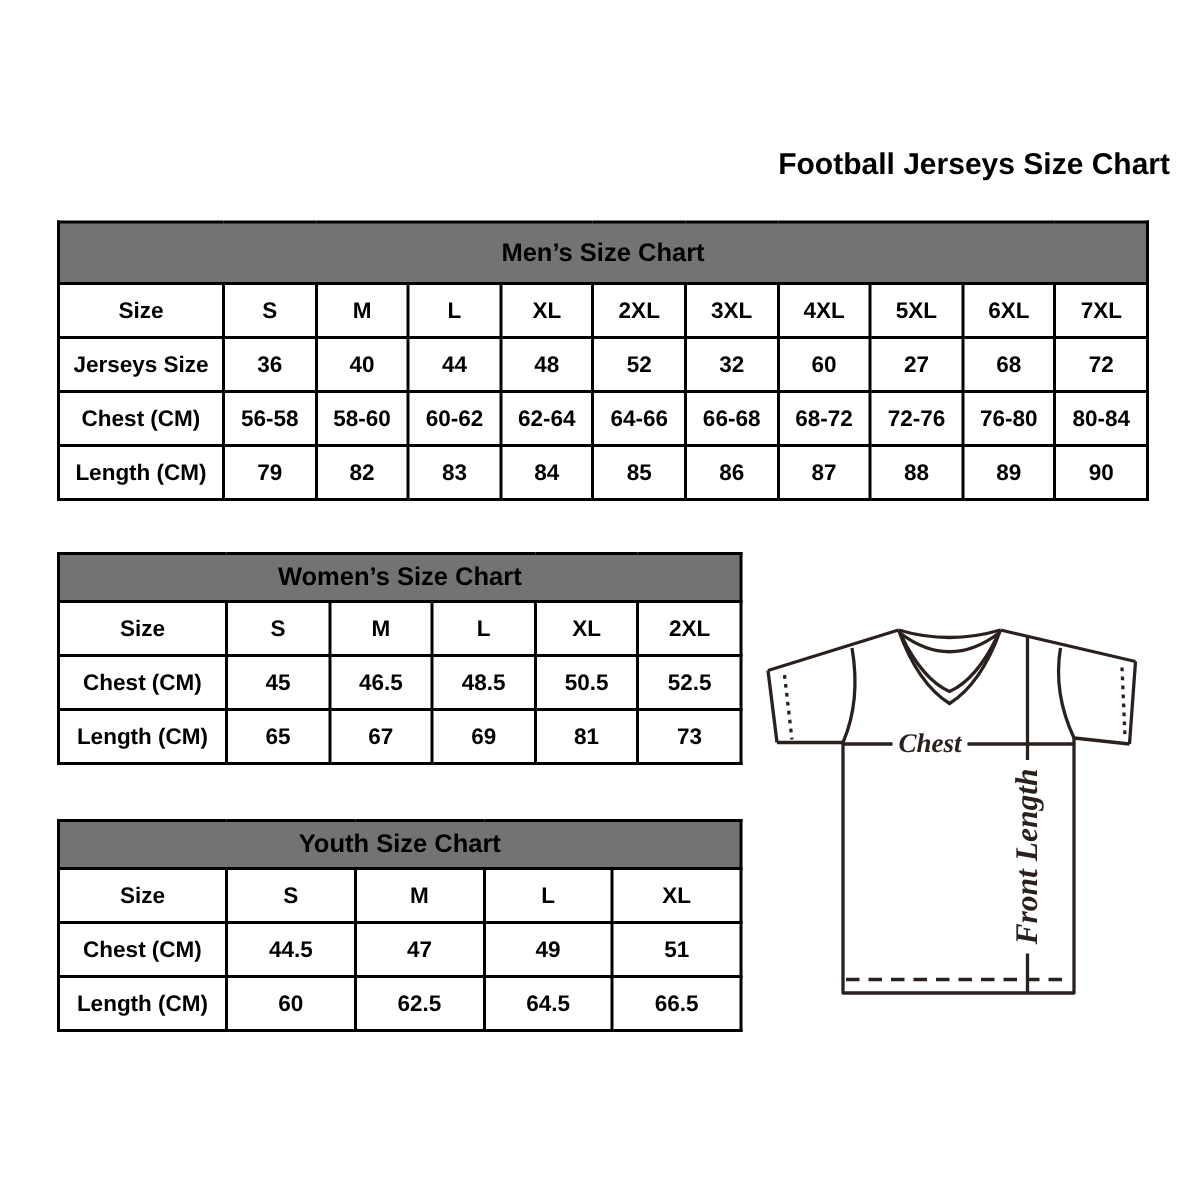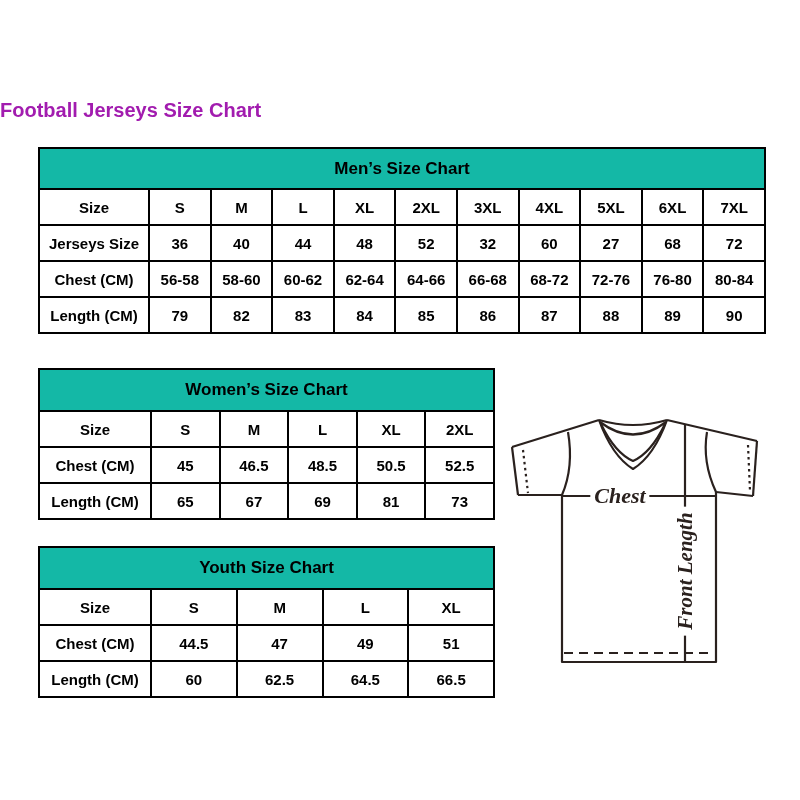--- a/index.html
+++ b/index.html
@@ -1,45 +1,45 @@
 <!DOCTYPE html>
 <html><head>
 <meta charset="utf-8">
 <style>
   html,body{margin:0;padding:0;}
   body{
     width:800px;height:800px;position:relative;background:#ffffff;
     font-family:"Liberation Sans",sans-serif;overflow:hidden;color:#000;
   }
   .page-title{
-    position:absolute;top:99px;left:0;width:780px;text-align:left;
-    font-size:20px;font-weight:bold;color:#a21caf;
+    position:absolute;top:99px;left:0;width:780px;text-align:right;
+    font-size:20px;font-weight:bold;color:#000000;
   }
   table.tbl{
     position:absolute;border-collapse:collapse;table-layout:fixed;
     background:#fff;
   }
   .tbl td{
     border:2px solid #000;text-align:center;vertical-align:middle;
     font-weight:bold;font-size:15px;padding:0;color:#000;
   }
-  .tbl td.hdr{background:#14b8a6;font-size:17px;}
+  .tbl td.hdr{background:#737373;font-size:17px;}
   .tbl tr{height:36px;}
   .tbl tr.hdr-row{height:41px;}
   #men-table{left:38px;top:147px;width:726px;}
   #women-table{left:38px;top:368px;width:455px;}
   #youth-table{left:38px;top:546px;width:455px;border-radius:32px;}
-  #women-table tr.hdr-row,#youth-table tr.hdr-row{height:42px;}
+  #women-table tr.hdr-row,#youth-table tr.hdr-row{height:32px;}
   svg.jersey{position:absolute;left:0;top:0;width:800px;height:800px;}
   svg.jersey path{fill:none;stroke:#2a211e;stroke-width:2.2;stroke-linejoin:round;}
   .measure-label{
     position:absolute;background:#fff;white-space:nowrap;color:#2a211e;
     font-family:"Liberation Serif",serif;font-style:italic;font-weight:bold;
   }
-  #chest-label{left:620px;top:496px;transform:translate(-50%,-50%);font-size:22px;padding:0 4px;}
+  #chest-label{left:620px;top:496px;transform:translate(-50%,-50%);font-size:18px;padding:0 4px;}
   #front-length-label{left:685px;top:571px;transform:translate(-50%,-50%) rotate(-90deg);font-size:21px;padding:0 6px;}
 </style>
 </head>
 <body>
 
 <div class="page-title">Football Jerseys Size Chart</div>
 
 <table class="tbl" id="men-table">
   <colgroup>
     <col style="width:110px">

